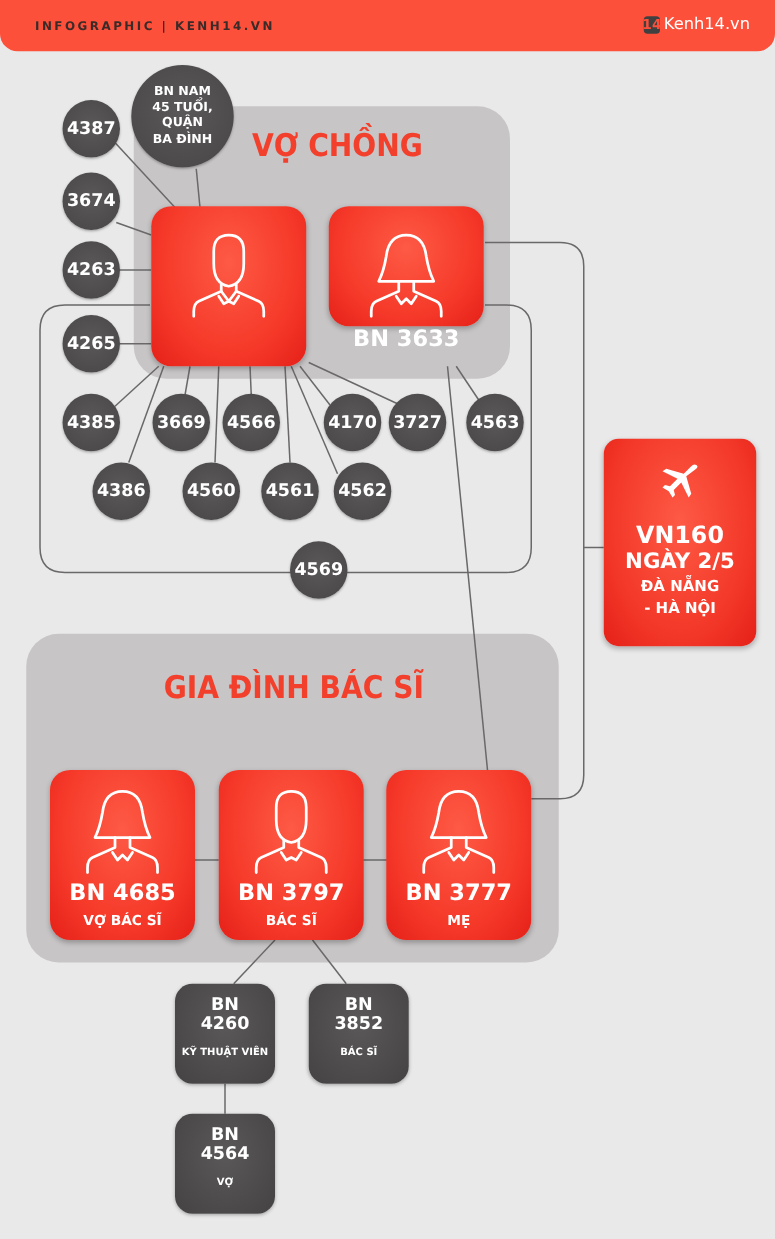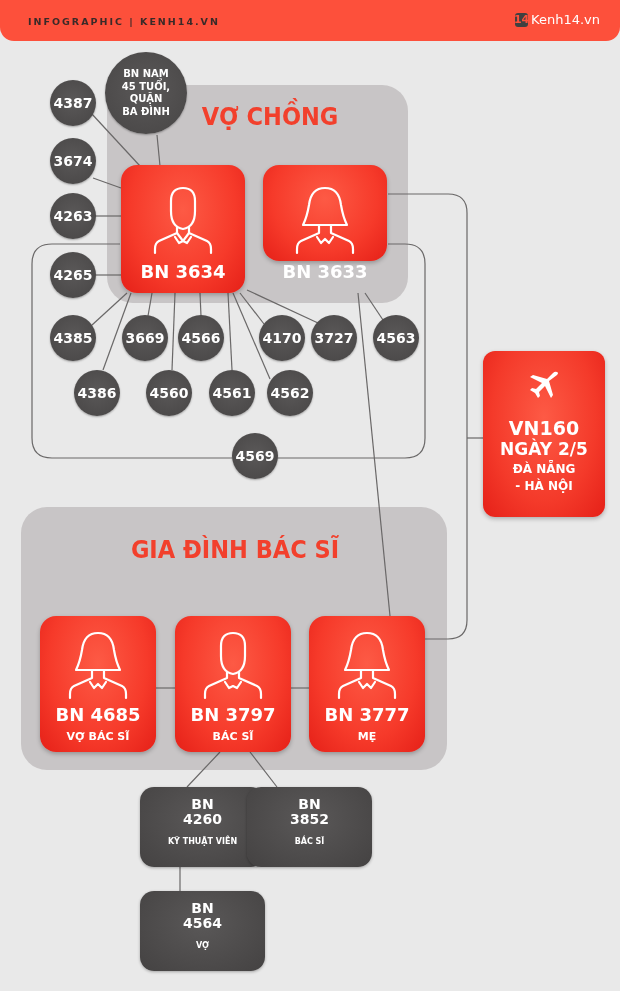--- a/index.html
+++ b/index.html
@@ -39,21 +39,21 @@
   .circle {
     position: absolute; width: 46px; height: 46px; border-radius: 50%;
     background: radial-gradient(circle at 50% 45%, #5a5858 0%, #474545 100%);
     color: #fff; font-size: 14px; font-weight: bold; display: flex; align-items: center; justify-content: center;
     box-shadow: 0 1px 2px rgba(0,0,0,0.3);
   }
   .circle.big { width: 82px; height: 82px; font-size: 10px; line-height: 1.25; text-align: center; }
   .dcard {
     position: absolute; width: 80px; height: 80px; border-radius: 14px;
     background: radial-gradient(ellipse at 50% 40%, #5a5858 0%, #444242 100%);
-    color: #fff; text-align: center; box-shadow: 0 1px 3px rgba(0,0,0,0.3); padding-left: 45px;
+    color: #fff; text-align: center; box-shadow: 0 1px 3px rgba(0,0,0,0.3);
   }
   .dcard .l1 { position: absolute; left: 0; right: 0; top: 10px; font-size: 14px; font-weight: bold; line-height: 15px; }
   .dcard .l2 { position: absolute; left: 0; right: 0; top: 25px; font-size: 14px; font-weight: bold; line-height: 15px; }
   .dcard .l3 { position: absolute; left: 0; right: 0; top: 50px; font-size: 8px; font-weight: bold; }
   .flight {
     position: absolute; left: 483px; top: 351px; width: 122px; height: 166px; border-radius: 12px;
     background: radial-gradient(ellipse at 50% 40%, #fd5a45 0%, #f43a2a 60%, #e52018 100%);
     color: #fff; text-align: center; box-shadow: 0 2px 4px rgba(0,0,0,0.25);
   }
   .flight .plane { position: absolute; left: 50%; top: 20px; transform: translateX(-50%); }
@@ -119,21 +119,20 @@
 <div class="card" style="left:121px;top:165px;height:128px;">
   <svg class="icon" width="60" height="70" viewBox="0 0 60 70" style="top:20px;">
     <g stroke="#fff" stroke-width="2.2" fill="none" stroke-linecap="round" stroke-linejoin="round">
       <path d="M18 16 Q18 3 30 3 Q42 3 42 16 L42 26 Q42 42 30 44 Q18 42 18 26 Z"></path>
       <path d="M24 42 L24 48 L6 56 Q2 58 2 64 L2 68"></path>
       <path d="M36 42 L36 48 L54 56 Q58 58 58 64 L58 68"></path>
       <path d="M24 48 L30 56 L36 48"></path>
       <path d="M22 52 L26 58 L30 56 L34 58 L38 52"></path>
     </g>
   </svg>
-  <div class="bn" style="top:96px;">BN 3634</div>
 </div>
 
 <div class="card" style="left:263px;top:165px;height:96px;">
   <svg class="icon" width="60" height="70" viewBox="0 0 60 70" style="top:20px;">
     <g stroke="#fff" stroke-width="2.2" fill="none" stroke-linecap="round" stroke-linejoin="round">
       <path d="M30 3 Q16 3 14 20 Q12 32 8 40 L52 40 Q48 32 46 20 Q44 3 30 3 Z"></path>
       <path d="M24 40 L24 48 L6 56 Q2 58 2 64 L2 68"></path>
       <path d="M36 40 L36 48 L54 56 Q58 58 58 64 L58 68"></path>
       <path d="M22 52 L26 58 L30 54 L34 58 L38 52"></path>
     </g>

